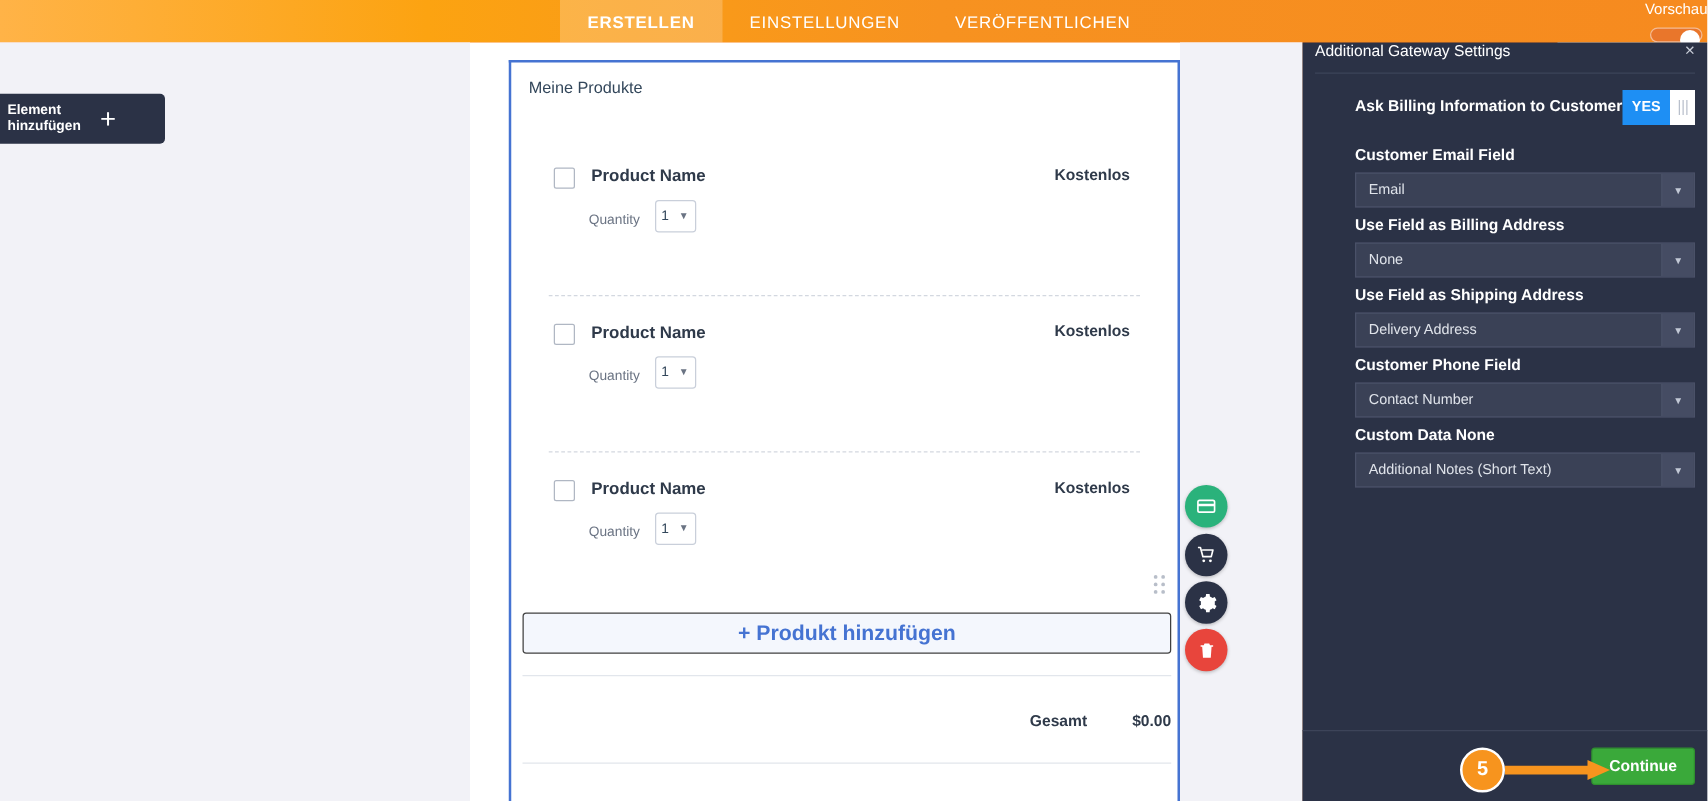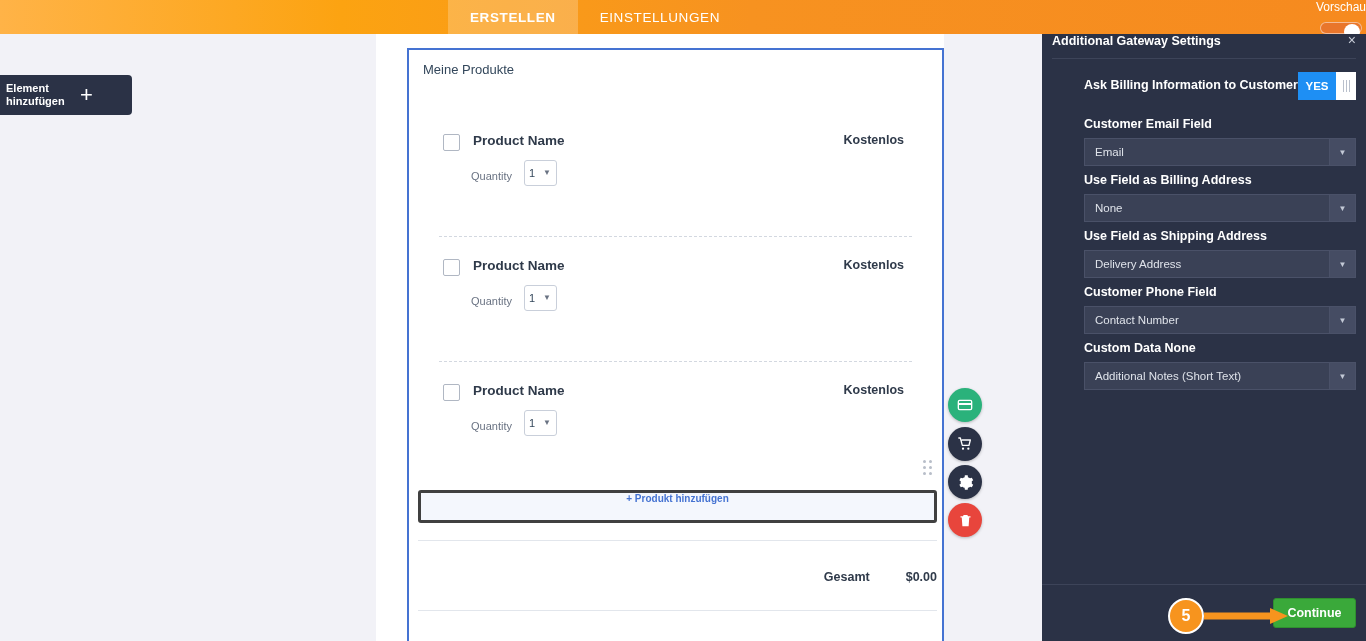--- a/index.html
+++ b/index.html
@@ -140,24 +140,24 @@
     -webkit-appearance: none; appearance: none;
   }
   .qty-caret {
     position: absolute; left: 104px; top: 56px;
     font-size: 8px; color: #6a7383; pointer-events: none;
   }
 
   .add-product-btn {
     position: absolute; left: 9px; top: 440px;
     width: 519px; height: 33px;
-    border: 3px solid #404040; border-radius: 3px;
+    border: 1px solid #404040; border-radius: 3px;
     background: #f4f7fd;
-    color: #4573d2; font-size: 10px; font-weight: 700;
-    display: flex; align-items: flex-start; justify-content: center;
+    color: #4573d2; font-size: 17px; font-weight: 700;
+    display: flex; align-items: center; justify-content: center;
     cursor: pointer;
   }
   .total-sep {
     position: absolute; left: 9px; top: 490px;
     width: 519px; height: 1px; background: #e2e6ec;
   }
   .total-row {
     position: absolute; left: 9px; top: 520px; width: 519px;
     display: flex; justify-content: flex-end; align-items: center; gap: 36px;
     font-size: 12.5px; font-weight: 700; color: #2f3a4a;
@@ -195,21 +195,21 @@
     width: 324px; height: 607px;
     background: #2b3246;
     color: #ffffff;
     overflow: hidden;
   }
   .rp-header {
     position: absolute; left: 0; top: 0; width: 324px; height: 26px;
   }
   .rp-header .t {
     position: absolute; left: 10px; top: 0;
-    font-size: 12.5px; font-weight: 700; color: #ffffff;
+    font-size: 12.5px; font-weight: 400; color: #ffffff;
   }
   .rp-header .x {
     position: absolute; right: 10px; top: -2px;
     font-size: 14px; color: #c9ced9; cursor: pointer;
   }
   .rp-divider {
     position: absolute; left: 10px; top: 24px; width: 304px; height: 1px;
     background: #3d4459;
   }
   .rp-body {
@@ -301,20 +301,23 @@
 
 <div id="root">
 
   <div class="topbar">
     <div class="topnav">
       <div class="tab active">
         <span>ERSTELLEN</span>
       </div>
       <div class="tab">
         <span>EINSTELLUNGEN</span>
+      </div>
+      <div class="tab">
+        <span>VERÖFFENTLICHEN</span>
       </div>
     </div>
     <div class="preview-wrap">
       <span class="preview-label">Vorschau</span>
       <div class="toggle">
         <span class="knob"></span>
       </div>
     </div>
   </div>
 

